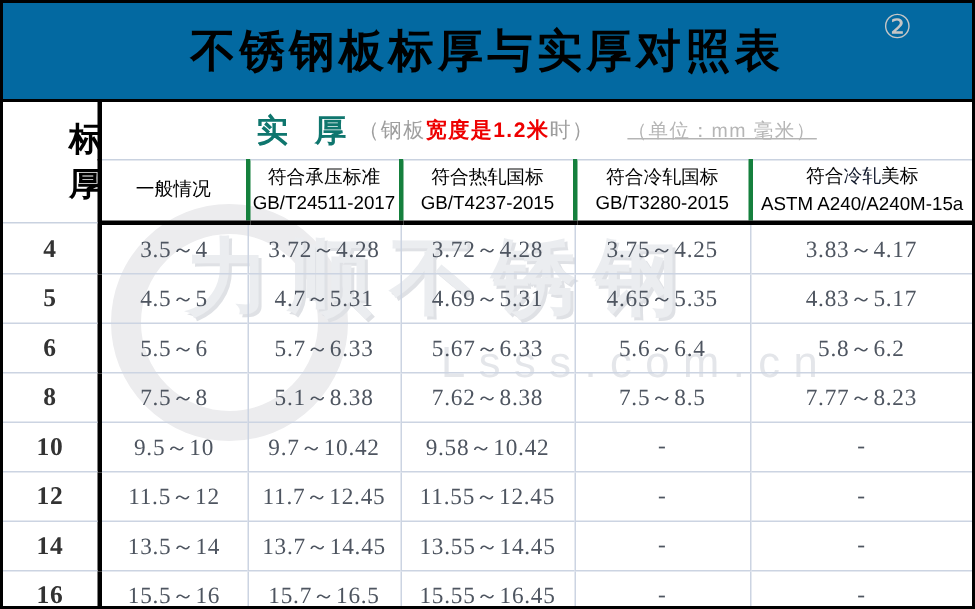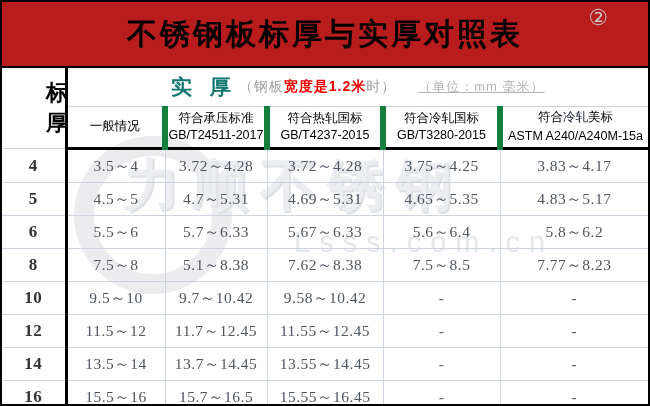--- a/index.html
+++ b/index.html
@@ -4,21 +4,21 @@
 <style>
   html,body{margin:0;padding:0;background:#fff;}
   #stage{
     width:650px;height:406px;box-sizing:border-box;position:relative;
     background:#ffffff;border:2px solid #000;overflow:hidden;
     font-family:"Liberation Sans","DejaVu Sans",sans-serif;
   }
   
   .titlebar{
     height:64px;display:flex;align-items:center;justify-content:center;
-    border-bottom:2px solid #000;position:relative;background:#b91c1c;
+    border-bottom:2px solid #000;position:relative;background:#0369a1;
   }
   .title{
     font-size:30px;font-weight:bold;color:#000;letter-spacing:3px;white-space:nowrap;
   }
   .corner{
     position:absolute;top:3px;right:40px;color:#c6c6c6;font-size:22px;font-weight:normal;
   }
   
   .wm{position:absolute;left:0;top:66px;width:650px;height:340px;z-index:0;pointer-events:none;}
   .wm-ring{
@@ -46,21 +46,21 @@
     padding-left:44px;
   }
   .shihou-row th{height:38px;border-bottom:1px solid #c9d2e0;}
   .shihou-wrap{display:flex;align-items:center;justify-content:center;white-space:nowrap;}
   .shihou{font-size:21px;font-weight:bold;color:#0f766e;letter-spacing:6px;margin-right:2px;}
   .note{font-size:14px;color:#9e9e9e;letter-spacing:1px;}
   .note .red{color:#ee0000;font-weight:bold;}
   .unit{font-size:13px;color:#b5b5b5;margin-left:22px;letter-spacing:1px;text-decoration:underline;}
   .cols-row th{
     height:40px;font-size:12.5px;line-height:1.4;color:#000;
-    border-left:6px solid #15803d;border-bottom:3px solid #000;
+    border-left:3px solid #15803d;border-bottom:3px solid #000;
   }
   .cols-row th:first-child{border-left:none;margin-top:36px;}
   .cols-row .red{color:#0f172a;font-family:Liberation Mono, monospace;}
   tbody td{
     height:32px;border-top:1px solid #ccd4e2;border-left:1px solid #ccd4e2;
     font-family:"Liberation Serif","DejaVu Serif",serif;
     font-size:15.5px;color:#4e5560;letter-spacing:0.5px;
   }
   tbody tr:first-child td{border-top:none;}
   tbody td.rowlab{

